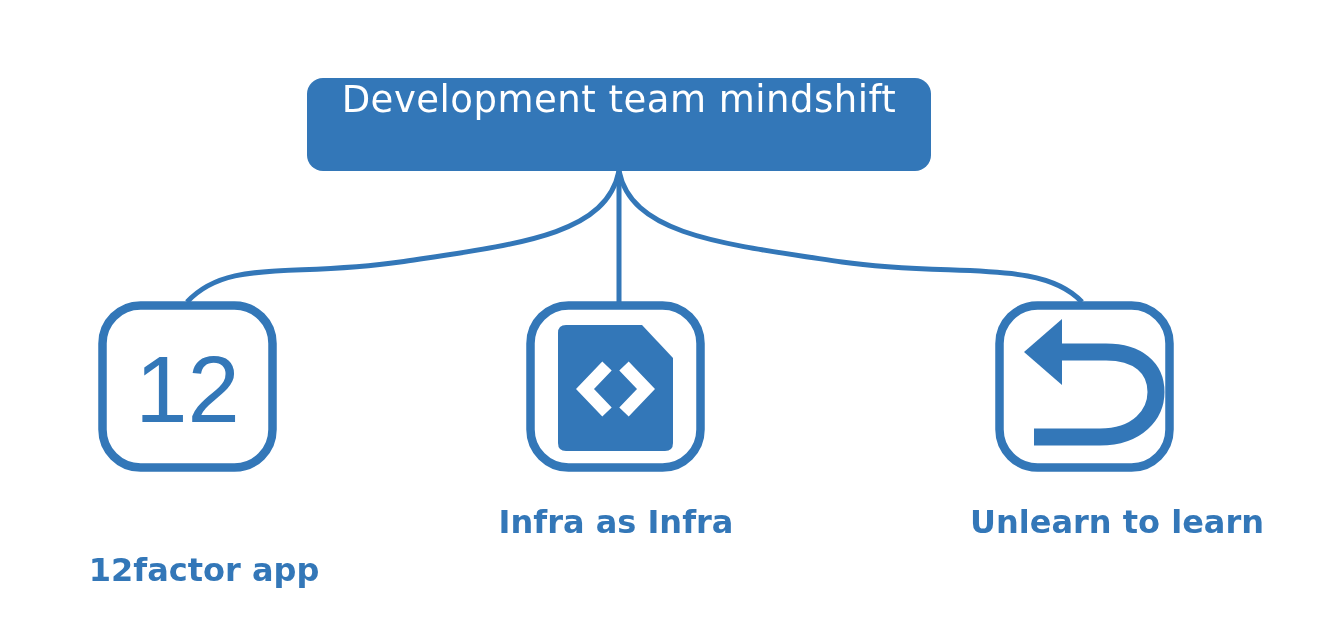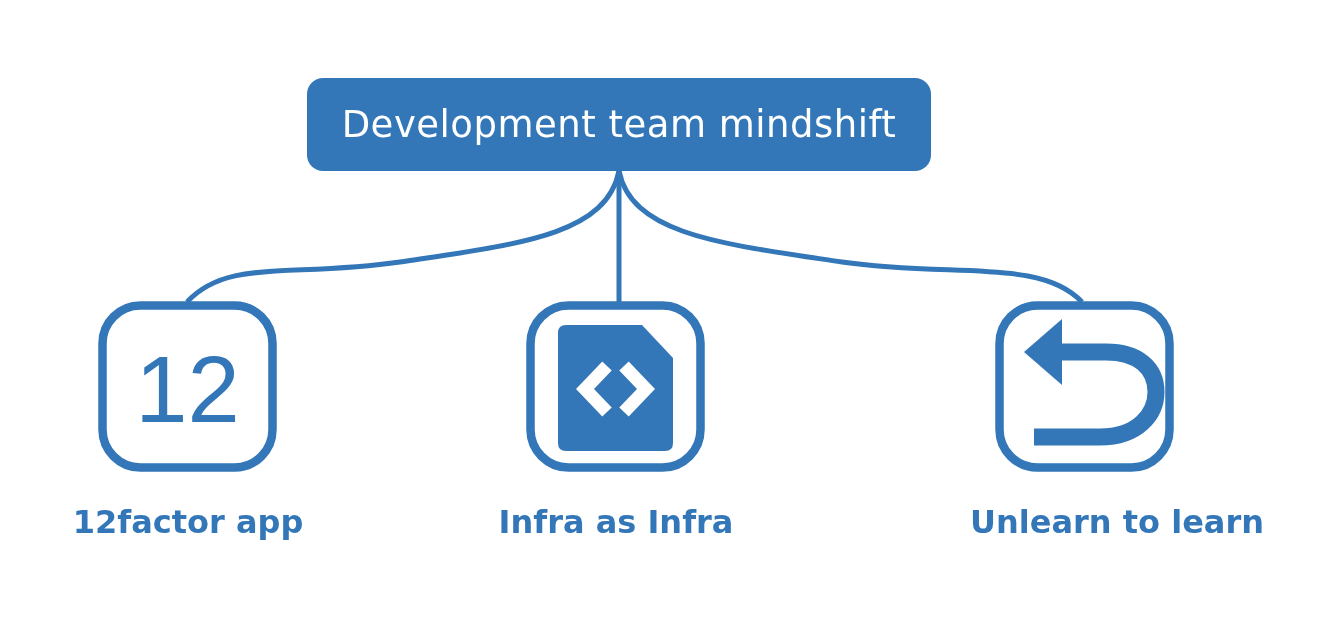--- a/index.html
+++ b/index.html
@@ -28,36 +28,36 @@
     stroke:var(--accent);
     stroke-width:8.5;
   }
   .root-node{
     position:absolute;
     left:307px;top:78px;
     width:624px;height:93px;
     background:var(--accent);
     border-radius:16px;
     display:flex;
-    align-items:center;
+    align-items:flex-start;
     justify-content:center;
     color:var(--root-text);
     font-size:37px;
     letter-spacing:0.5px;
   }
   .branch-label{
     position:absolute;
     top:503px;
     width:300px;
     text-align:center;
     color:var(--accent);
     font-size:32px;
     font-weight:bold;
   }
-  .branch-label.first{left:38px;}
+  .branch-label.first{left:54px;margin-top:48px;}
   .branch-label.second{left:466px;}
   .branch-label.third{left:935px;margin-left:32px;}
   .twelve-glyph{
     font-family:"Liberation Sans","DejaVu Sans",sans-serif;
     font-size:94px;
     font-weight:300;
     fill:var(--accent);
     text-anchor:middle;
   }
 </style>

